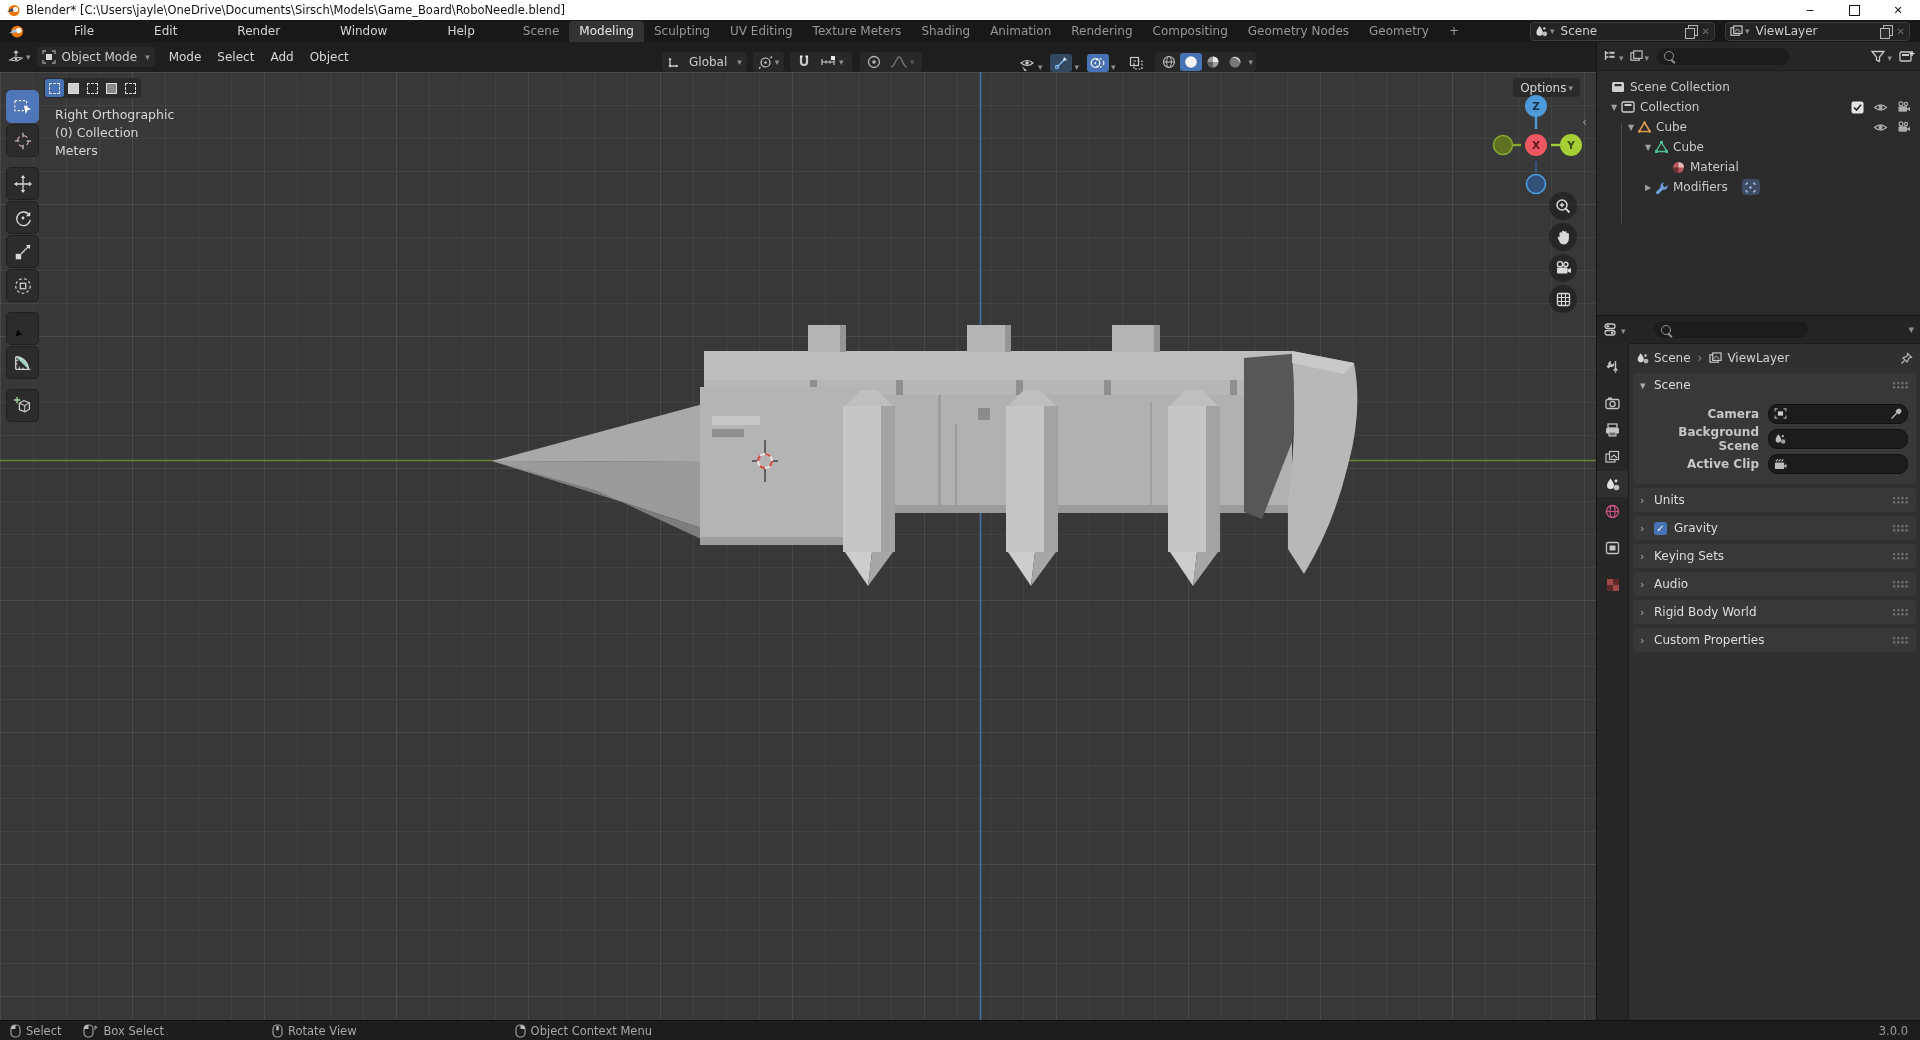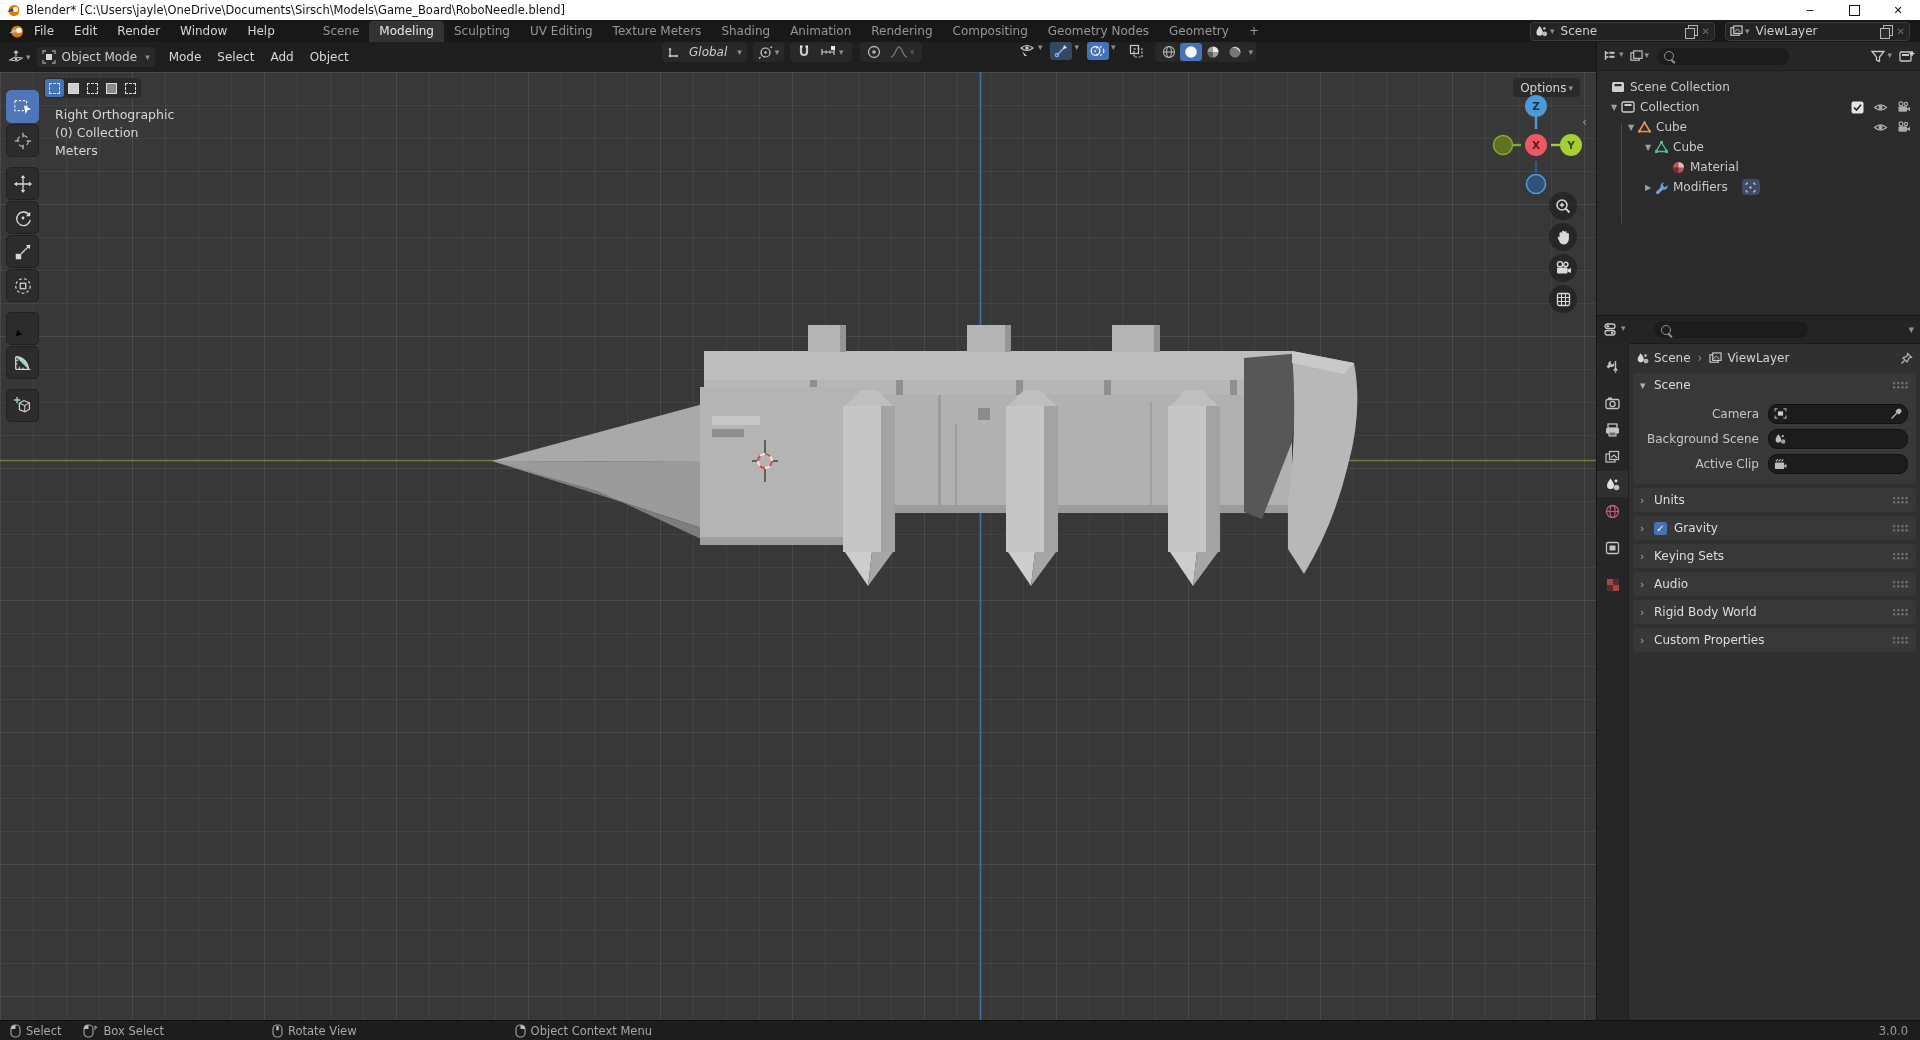--- a/index.html
+++ b/index.html
@@ -1,33 +1,33 @@
 <!DOCTYPE html>
 <html><head>
 <meta charset="utf-8">
 <style>
   html,body{margin:0;padding:0;background:#1a1a1a;}
   #app{position:relative;width:1920px;height:1040px;overflow:hidden;
        font-family:"DejaVu Sans","Liberation Sans",sans-serif;font-size:12px;color:#cccccc;
        background:#c4b5fd;-webkit-font-smoothing:antialiased;}
   .abs{position:absolute;}
-  .row{display:flex;align-items:flex-start;font-style:italic;}
+  .row{display:flex;align-items:flex-end;}
   svg{display:block;}
 
   
   #titlebar{position:absolute;left:0;top:0;width:1920px;height:20px;background:#ffffff;color:#111;
             display:flex;align-items:center;font-size:11.5px;}
   #titlebar .logo{margin:0 6px 0 6px;}
   #win-controls{margin-left:auto;display:flex;height:20px;}
   #win-controls .wc{width:44px;height:20px;display:flex;align-items:center;justify-content:center;color:#111;font-size:11px;}
   #wc-max .sq{width:9px;height:9px;border:1px solid #111;}
 
   
   #topbar{position:absolute;left:0;top:20px;width:1920px;height:22px;background:#181818;display:flex;align-items:center;border-bottom:1px solid #101010;}
-  #topbar .menu{padding:0 10px;color:#d4d4d4;}
+  #topbar .menu{padding:0 10px;color:#d4d4d4;margin-left:40px;}
   #topbar .tabs{display:flex;margin-left:28px;height:22px;align-items:center;}
   #topbar .tab{padding:2px 10px;color:#979797;border-radius:4px 4px 0 0;height:17px;line-height:17px;}
   #topbar .tab.active{background:#333333;color:#e8e8e8;}
   .id-selector{display:flex;align-items:center;background:#232323;border:1px solid #3c3c3c;border-radius:4px;height:17px;padding:0 4px;width:175px;margin-right:10px;}
   .id-selector .lbl{flex:1;margin-left:6px;color:#cfcfcf;}
   .chev{color:#8f8f8f;font-size:9px;margin-left:2px;}
   .copy-ic{width:13px;height:13px;position:relative;margin-right:4px;}
   .copy-ic:before,.copy-ic:after{content:"";position:absolute;width:8px;height:9px;border:1px solid #b5b5b5;background:#2c2c2c;}
   .copy-ic:before{left:3px;top:0;}
   .copy-ic:after{left:0;top:3px;}
@@ -91,21 +91,21 @@
   .ptab{width:31px;height:26px;display:flex;align-items:center;justify-content:center;margin-bottom:1px;}
   .ptab.active{background:#303030;border-radius:0;}
   .ptab-gap{height:10px;}
   #prop-body{position:absolute;left:31px;top:27px;width:293px;height:678px;}
   #breadcrumb{display:flex;align-items:center;height:30px;padding:0 8px;color:#d2d2d2;}
   .panel{background:#383838;border-radius:4px;margin:0 5px 4px 5px;}
   .panel-hdr{height:24px;display:flex;align-items:center;padding:0 7px;color:#dddddd;}
   .panel-hdr .pchev{color:#b0b0b0;font-size:11px;width:14px;}
   .dragdots{margin-left:auto;width:17px;height:9px;background-image:radial-gradient(circle,#777 1px,transparent 1.3px);background-size:4.2px 4.2px;}
   .panel-body{padding:4px 8px 8px 8px;}
-  .prow{display:flex;align-items:center;height:25px;}
+  .prow{display:flex;align-items:center;height:25px;font-weight:bold;}
   .prow .plabel{width:118px;text-align:right;padding-right:9px;color:#c6c6c6;flex:none;}
   .pfield{flex:1;height:18px;background:#1c1c1c;border:1px solid #111;border-radius:9px;display:flex;align-items:center;padding:0 5px;}
   .checkbox{width:13px;height:13px;background:#4772b3;border-radius:2.5px;display:flex;align-items:center;justify-content:center;color:#fff;font-size:10px;margin-right:7px;}
 
   
   #statusbar{position:absolute;left:0;top:1020px;width:1920px;height:20px;background:#1d1d1d;border-top:1px solid #101010;
              display:flex;align-items:center;color:#a8a8a8;font-size:11.5px;}
   .sb-item{display:flex;align-items:center;gap:5px;}
   #sb-version{margin-left:auto;margin-right:12px;color:#9a9a9a;}
 </style>

